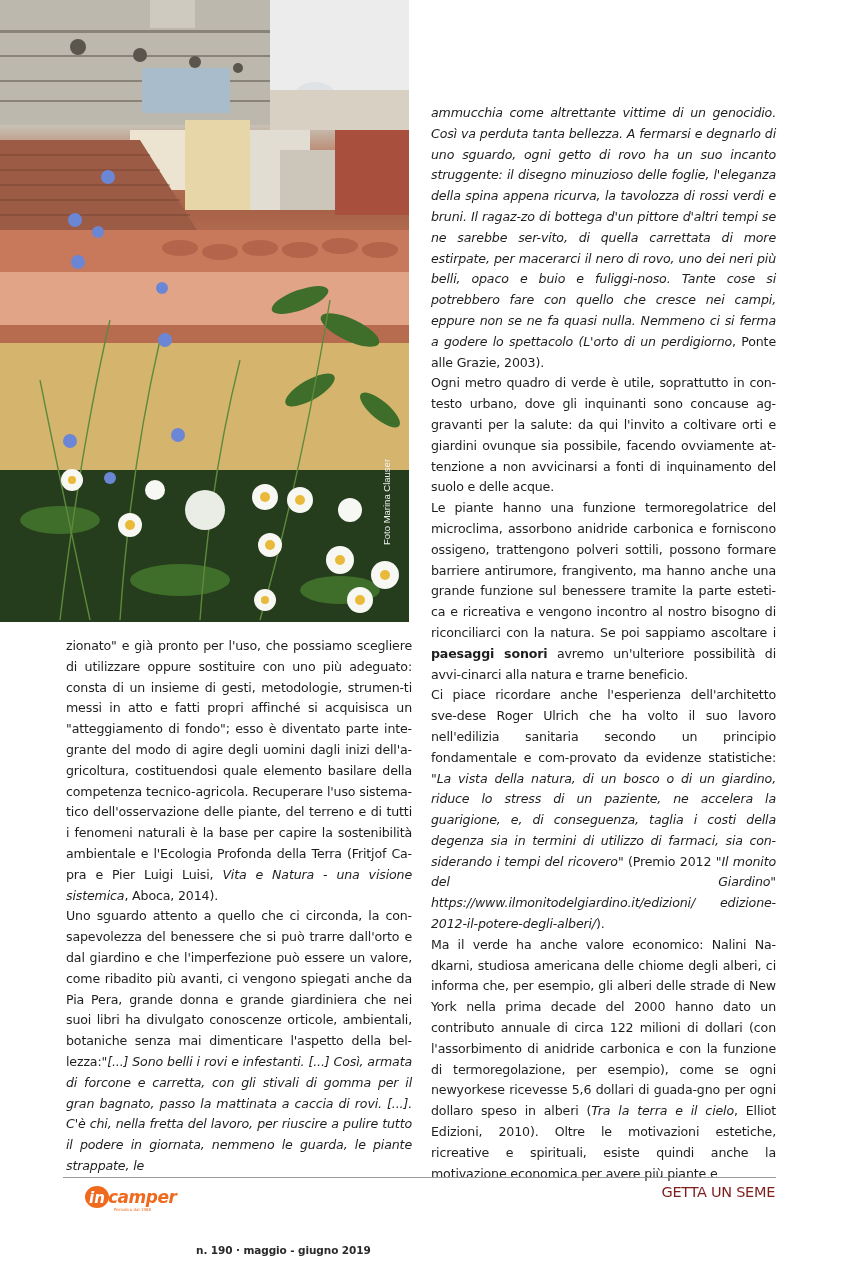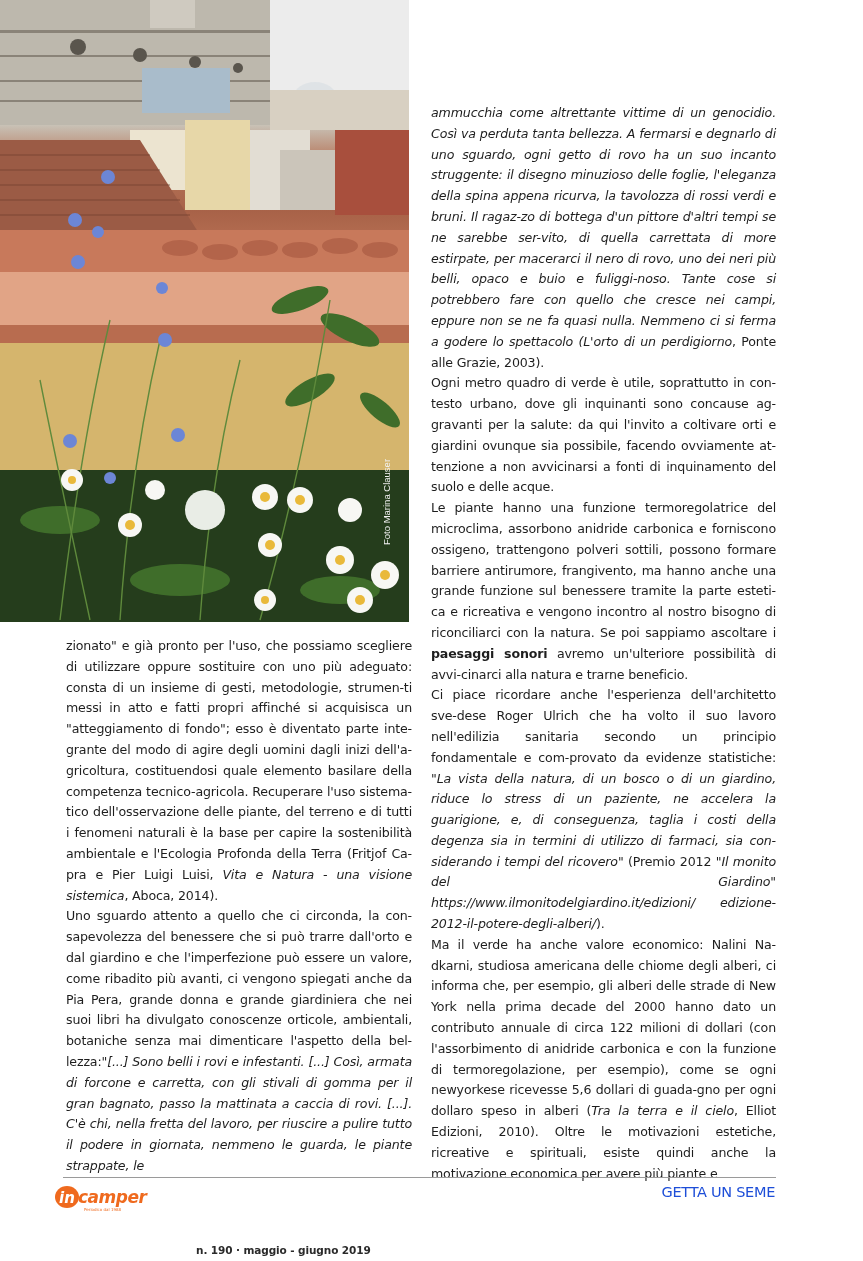--- a/index.html
+++ b/index.html
@@ -22,25 +22,25 @@
   .col p { margin: 0; }
   .col-left { left: 66px; top: 636px; width: 346px; }
   .col-right { left: 431px; top: 103px; width: 345px; }
   .it { font-style: italic; }
   .b { font-weight: bold; }
   .section-heading { font-family: "DejaVu Sans", sans-serif; font-weight: bold; font-size: 16px;
                      color: #1f5f66; letter-spacing: 0.2px; margin: 14px 0 0 0; line-height: 22px; text-align: left; }
 
   
   .footer-rule { position: absolute; left: 63px; top: 1177px; width: 713px; height: 1px; background: #9a9a9a; }
-  .logo { position: absolute; left: 54px; top: 1183px; width: 120px; height: 30px; }
+  .logo { position: absolute; left: 84px; top: 1183px; width: 120px; height: 30px; }
   .issue { position: absolute; left: 196px; top: 1244px; font-family: "DejaVu Sans", sans-serif;
            font-size: 10.5px; font-weight: bold; color: #2a2a2a; letter-spacing: -0.1px; }
   .section-label { position: absolute; right: 88px; top: 1184px; font-family: "DejaVu Sans", sans-serif;
-                   font-size: 14.5px; color: #1d4ed8; letter-spacing: -0.3px; }
+                   font-size: 14.5px; color: #7f1d1d; letter-spacing: -0.3px; }
 </style>
 </head>
 <body>
 
 <div class="photo">
   <svg width="409" height="622" viewBox="0 0 409 622">
 
     <rect x="0" y="0" width="409" height="120" fill="#ececec"></rect>
 
     <rect x="0" y="0" width="270" height="125" fill="#bdb8ad"></rect>

